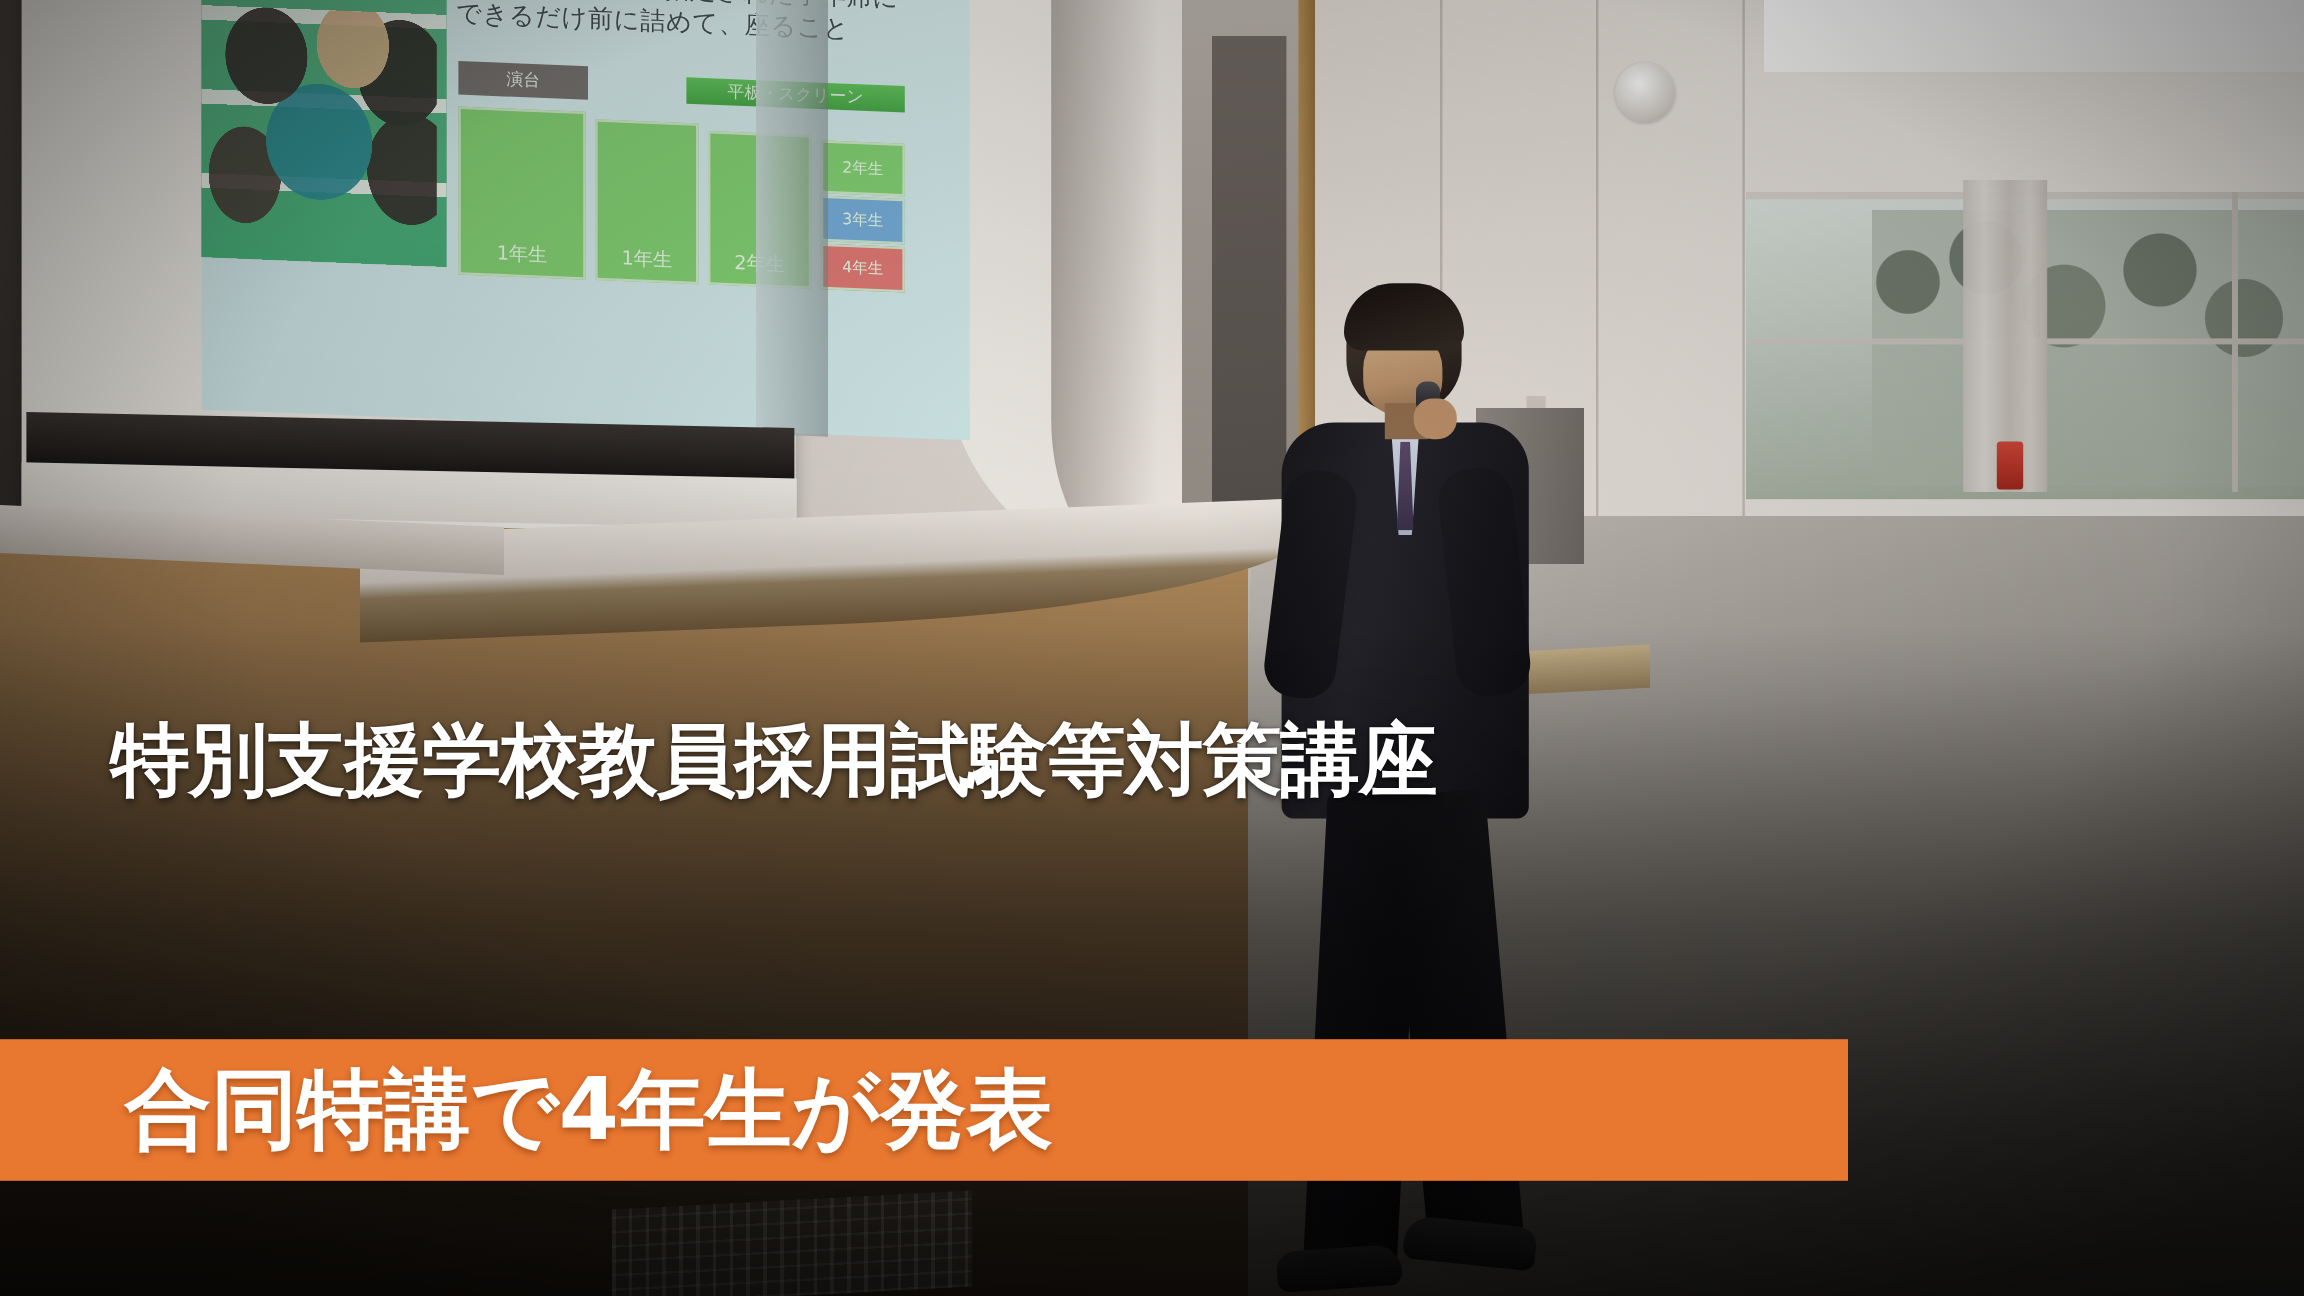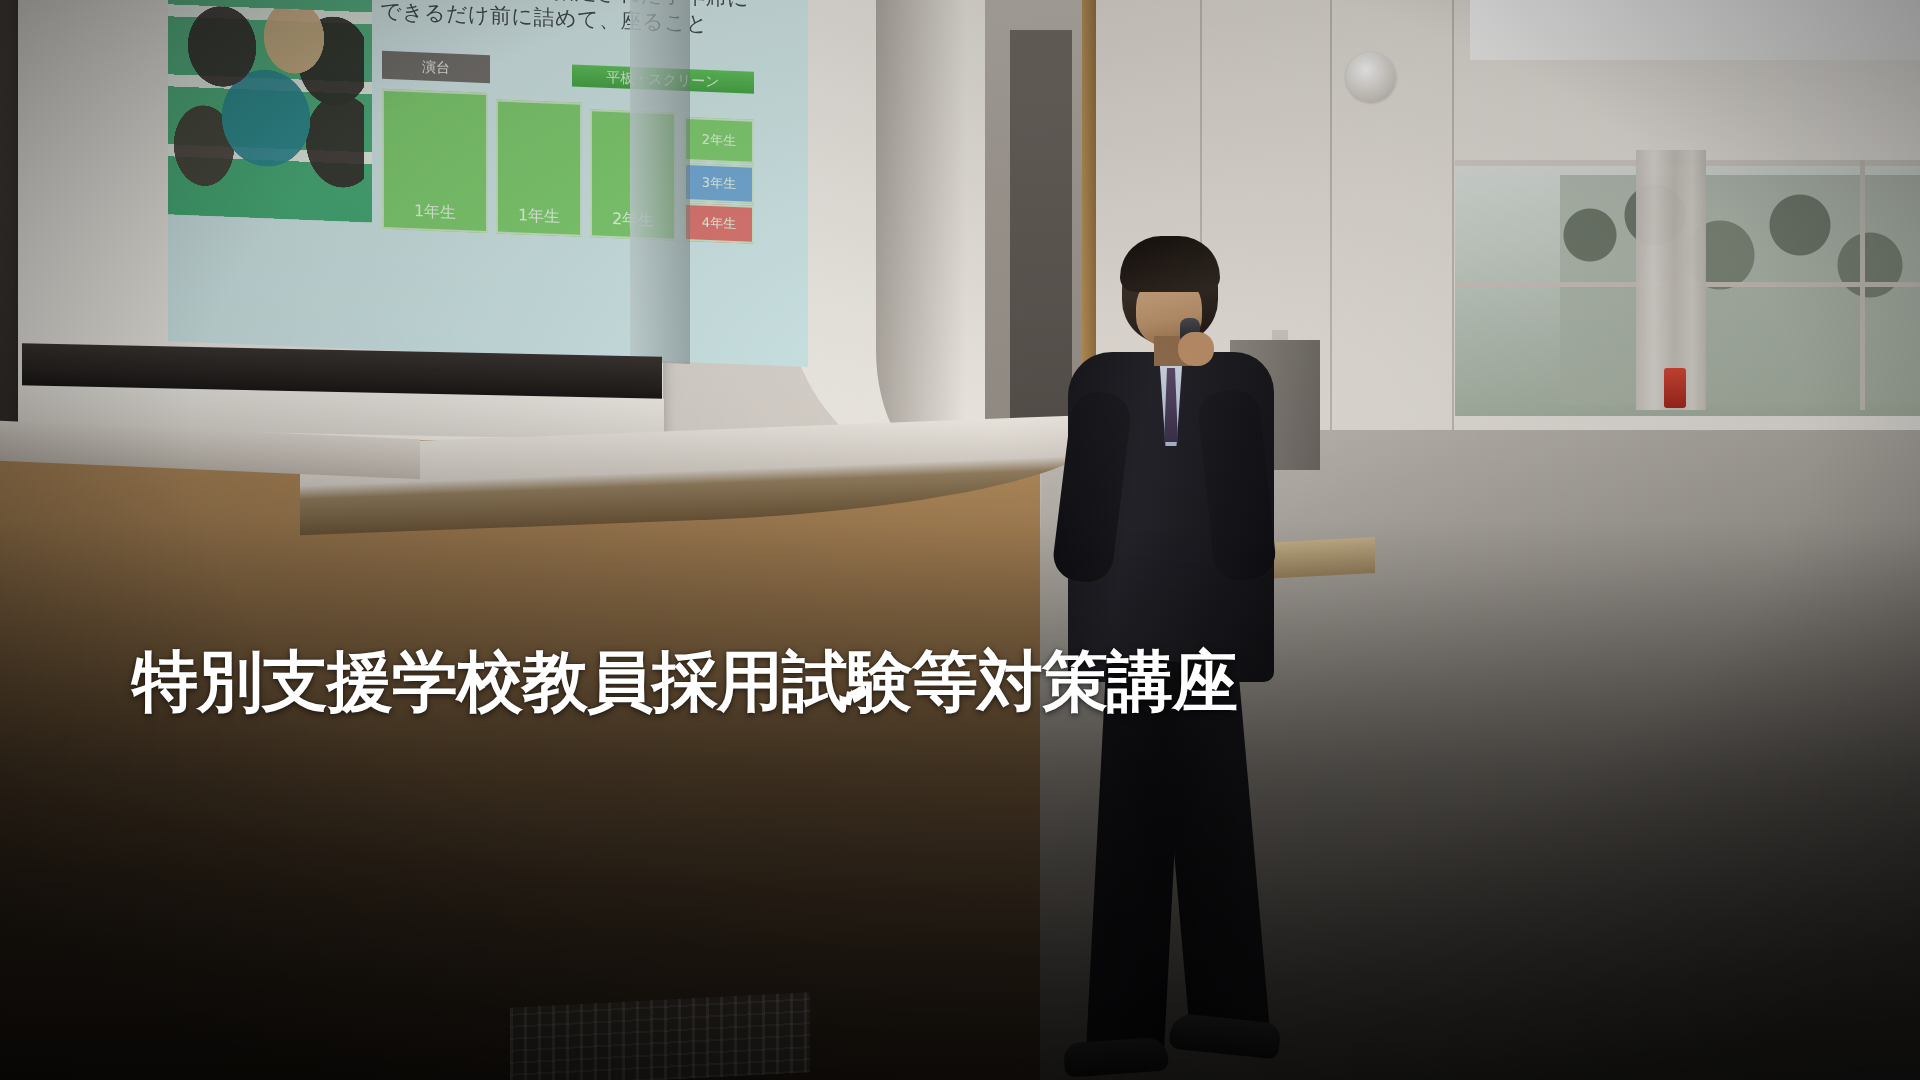--- a/index.html
+++ b/index.html
@@ -492,23 +492,22 @@
 
   
   .overlay {
     position: absolute;
     inset: 0;
     pointer-events: none;
   }
   .title-block {
     position: absolute;
     left: 92px;
-    top: 644px;
+    top: 596px;
     pointer-events: auto;
-    margin-left: 40px;
   }
   .title-line {
     color: #ffffff;
     font-family: "DejaVu Sans", "Liberation Sans", sans-serif;
     font-weight: bold;
     font-size: 66px;
     line-height: 1.16;
     letter-spacing: -1px;
     white-space: nowrap;
     text-shadow:
@@ -631,16 +630,19 @@
     <div class="grade"></div>
     <div class="darken-bottom"></div>
   </div>
 
   <div class="overlay">
 
     <div class="title-block">
       <div class="title-line">特別支援学校教員採用試験等対策講座</div>
     </div>
 
+    <div class="banner" style="background: rgb(232, 119, 48);">
+      <div class="banner-text">合同特講で4年生が発表</div>
+    </div>
 
   </div>
 
 </div>
 
 </body></html>

